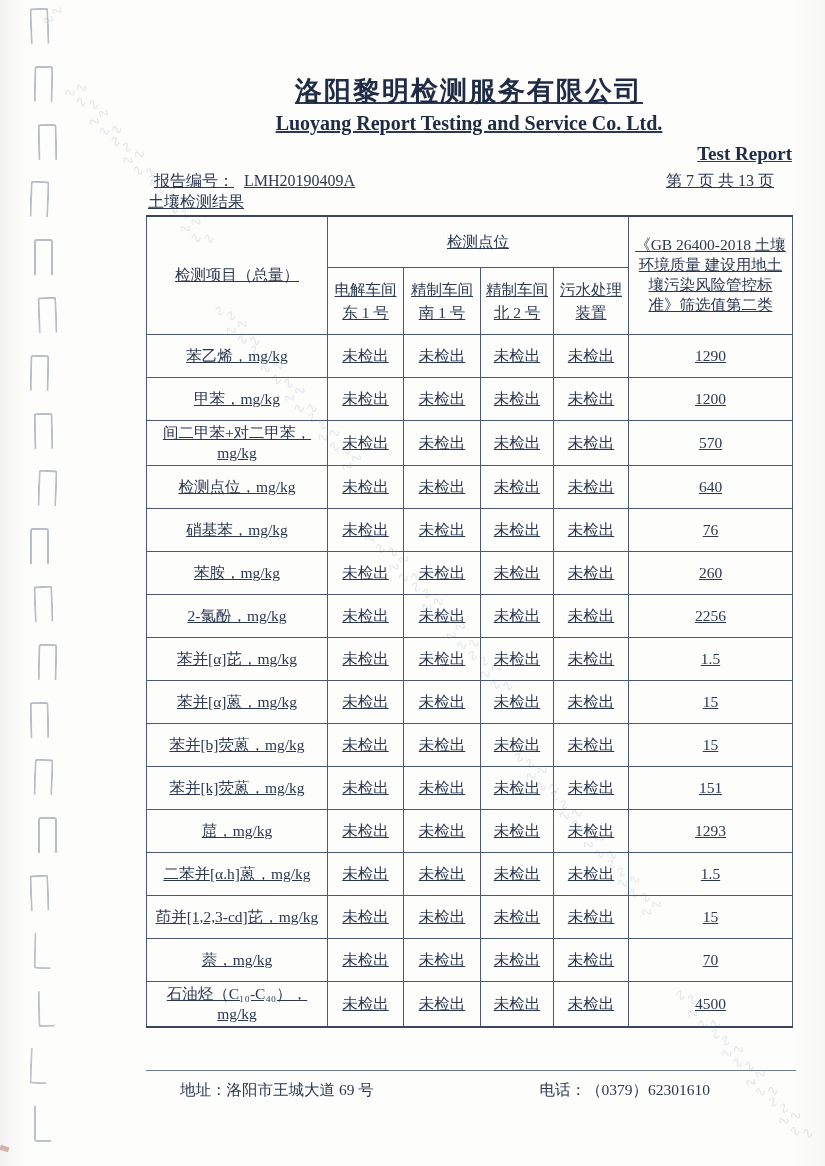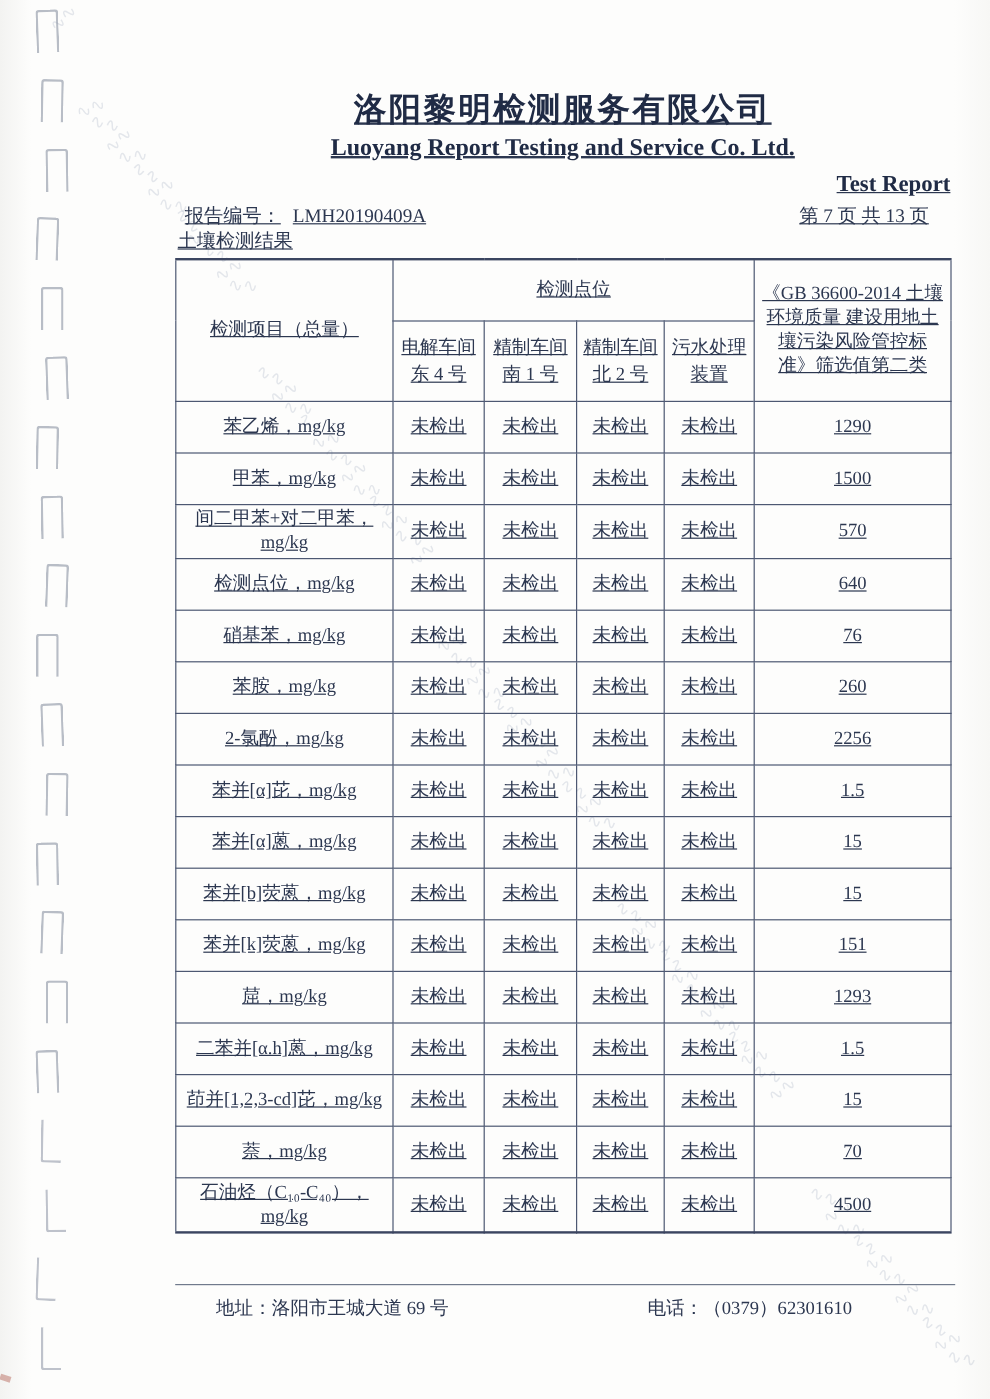--- a/index.html
+++ b/index.html
@@ -170,45 +170,45 @@
           <col style="width:76px">
           <col style="width:77px">
         <col style="width:73px">
           <col style="width:75px">
           <col style="width:164px">
       </colgroup>
       <thead>
         <tr class="hdr-1">
           <th rowspan="2" class="item-head">检测项目（总量）</th>
           <th colspan="4">检测点位</th>
-          <th rowspan="2" class="standard-cell">《GB 36600-2014 土壤环境质量 建设用地土壤污染风险管控标准》筛选值第二类</th>
+          <th rowspan="2" class="standard-cell">《GB 26400-2018 土壤环境质量 建设用地土壤污染风险管控标准》筛选值第二类</th>
         </tr>
         <tr class="hdr-2" id="point-cols">
-            <th>电解车间东 4 号</th>
+            <th>电解车间东 1 号</th>
             <th>精制车间南 1 号</th>
             <th>精制车间北 2 号</th>
             <th>污水处理装置</th>
           </tr>
       </thead>
       <tbody id="table-body">
           <tr>
             <td>苯乙烯，mg/kg</td>
             <td>未检出</td>
             <td>未检出</td>
             <td>未检出</td>
             <td>未检出</td>
             <td>1290</td>
           </tr>
           <tr>
             <td>甲苯，mg/kg</td>
             <td>未检出</td>
             <td>未检出</td>
             <td>未检出</td>
             <td>未检出</td>
-            <td>1500</td>
+            <td>1200</td>
           </tr>
           <tr>
             <td>间二甲苯+对二甲苯，mg/kg</td>
             <td>未检出</td>
             <td>未检出</td>
             <td>未检出</td>
             <td>未检出</td>
             <td>570</td>
           </tr>
           <tr>

